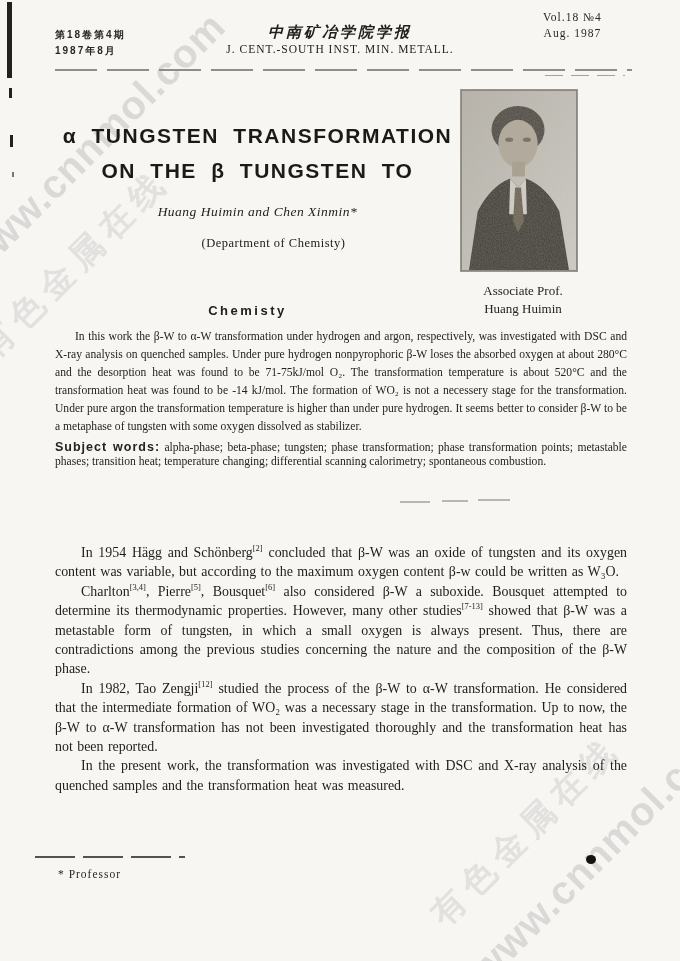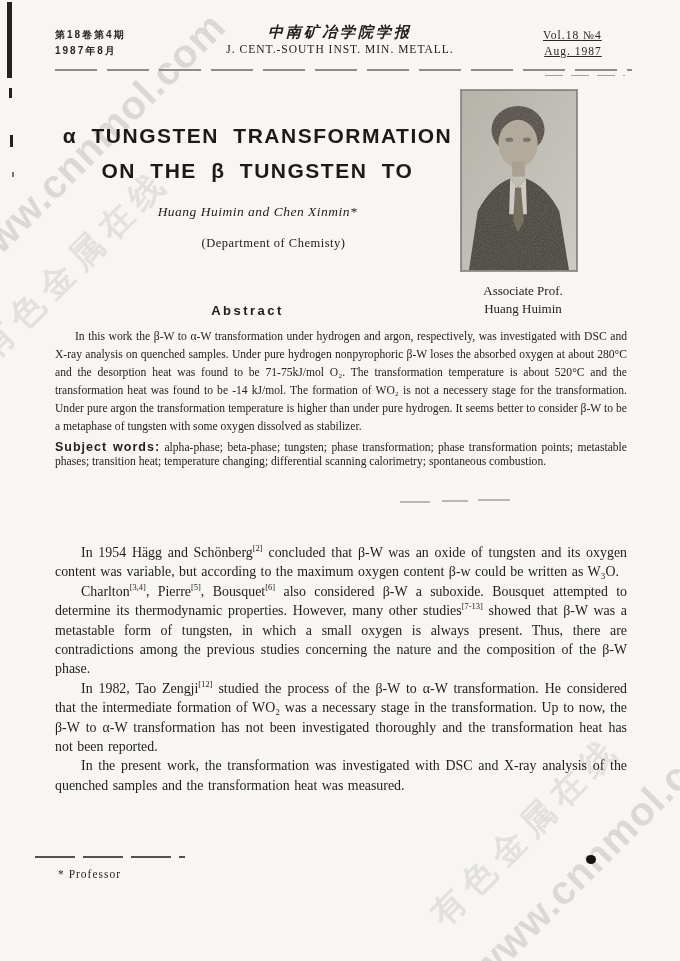--- a/index.html
+++ b/index.html
@@ -23,21 +23,21 @@
   
   .artifact{position:absolute;background:#23211e;z-index:2;}
   .dot-blob{position:absolute;width:10px;height:9px;border-radius:50%;background:#15130f;z-index:3;}
   .smudge{position:absolute;height:2px;background:#b9b7b2;z-index:2;}
   
   .hdr{position:absolute;z-index:4;}
   .hdr-left{left:55px;top:27px;font-family:"Liberation Sans",sans-serif;font-size:10px;font-weight:bold;line-height:16px;letter-spacing:2px;color:#2a2723;}
   .hdr-center{left:150px;top:24px;width:380px;text-align:center;font-family:Liberation Serif, serif;}
   .hdr-center .cn{font-size:15px;font-weight:bold;font-style:italic;letter-spacing:3px;line-height:17px;}
   .hdr-center .en{font-size:11.5px;letter-spacing:1px;line-height:16px;}
-  .hdr-right{left:543px;top:27px;font-size:11.5px;line-height:16px;letter-spacing:1px;text-align:right;color:#2a2723;text-decoration:underline;}
+  .hdr-right{left:543px;top:9px;font-size:11.5px;line-height:16px;letter-spacing:1px;text-align:center;color:#2a2723;}
   .hdr-rule{position:absolute;left:55px;top:69px;width:577px;height:2px;z-index:4;
     background:repeating-linear-gradient(90deg,#8f8d88 0 42px,rgba(0,0,0,0) 42px 52px);}
   .hdr-rule2{position:absolute;left:545px;top:75px;width:80px;height:1px;z-index:4;
     background:repeating-linear-gradient(90deg,#a3a19c 0 18px,rgba(0,0,0,0) 18px 26px);}
   
   .title-block{position:absolute;left:60px;top:118px;width:395px;text-align:center;z-index:4;}
   .title-line{font-family:"Liberation Sans",sans-serif;font-weight:bold;font-size:21px;letter-spacing:1.5px;word-spacing:7px;line-height:35px;color:#1c1a17;}
   .authors{position:absolute;left:60px;top:204px;width:395px;text-align:center;font-style:italic;font-size:13.5px;letter-spacing:0.5px;z-index:4;}
   .affiliation{position:absolute;left:76px;top:236px;width:395px;text-align:center;font-size:12.5px;letter-spacing:0.5px;z-index:4;}
   
@@ -127,21 +127,21 @@
       <polygon points="55,98 61,98 64,132 58,143 53,132" fill="#68604f"></polygon>
       <rect x="0" y="0" width="118" height="182" filter="url(#photo-grain)"></rect>
       <rect x="0.5" y="0.5" width="117" height="181" fill="none" stroke="#8c8880" stroke-width="1"></rect>
     </svg>
   </div>
   <div class="photo-caption">
     <div>Associate Prof.</div>
     <div>Huang Huimin</div>
   </div>
 
-  <div class="abstract-heading">Abstract</div>
+  <div class="abstract-heading">Chemisty</div>
   <div class="abstract-block">
     <p class="abstract-body">In this work the β-W to α-W transformation under hydrogen and argon, respectively, was investigated with DSC and X-ray analysis on quenched samples. Under pure hydrogen nonpyrophoric β-W loses the absorbed oxygen at about 280°C and the desorption heat was found to be 71-75kJ/mol O₂. The transformation temperature is about 520°C and the transformation heat was found to be -14 kJ/mol. The formation of WO₂ is not a necessery stage for the transformation. Under pure argon the transformation temperature is higher than under pure hydrogen. It seems better to consider β-W to be a metaphase of tungsten with some oxygen dissolved as stabilizer.</p>
     <p class="subject-para">
       <span class="subject-label">Subject words:</span>
       <span>alpha-phase; beta-phase; tungsten; phase transformation; phase transformation points; metastable phases; transition heat; temperature changing; differential scanning calorimetry; spontaneous combustion.</span>
     </p>
   </div>
 
   <div class="body-block">
       <p class="body-para">In 1954 Hägg and Schönberg<sup>[2]</sup> concluded that β-W was an oxide of tungsten and its oxygen content was variable, but according to the maximum oxygen content β-w could be written as W₃O.</p>

